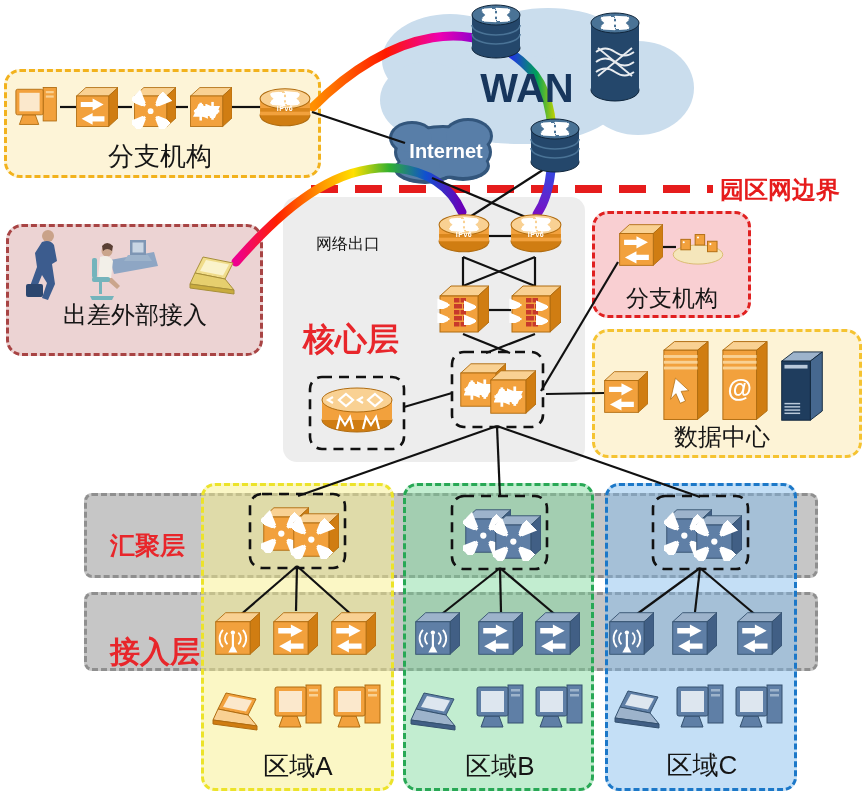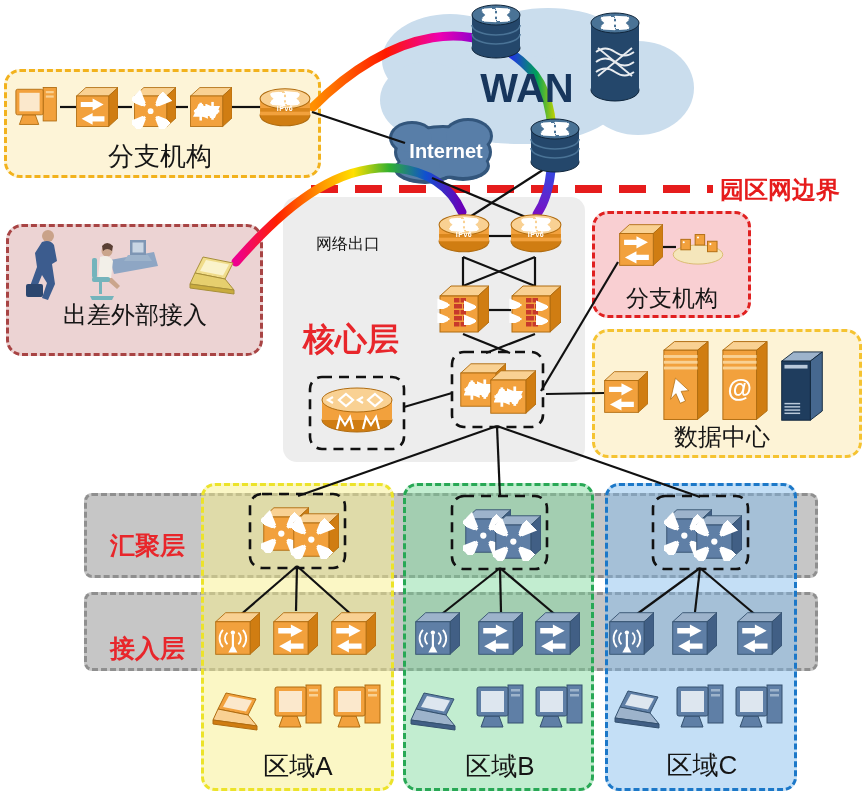--- a/index.html
+++ b/index.html
@@ -635,16 +635,16 @@
 <div class="lbl ctr" style="left:60px;top:139px;width:200px;font-size:26px;">分支机构</div>
 <div class="lbl ctr" style="left:447px;top:66px;width:160px;font-size:40px;font-weight:bold;color:#17365d;">WAN</div>
 <div class="lbl ctr" style="left:398px;top:140px;width:96px;font-size:20px;font-weight:bold;color:#fff;">Internet</div>
 <div class="lbl" style="left:720px;top:174px;font-size:24px;font-weight:bold;color:#e61c1c;font-family:Liberation Mono, monospace;">园区网边界</div>
 <div class="lbl" style="left:316px;top:206px;font-size:16px;margin-top:28px;">网络出口</div>
 <div class="lbl ctr" style="left:597px;top:283px;width:150px;font-size:23px;">分支机构</div>
 <div class="lbl ctr" style="left:30px;top:299px;width:210px;font-size:24px;">出差外部接入</div>
 <div class="lbl red" style="left:303px;top:318px;font-size:32px;">核心层</div>
 <div class="lbl ctr" style="left:627px;top:421px;width:190px;font-size:24px;">数据中心</div>
 <div class="lbl red" style="left:110px;top:529px;font-size:25px;">汇聚层</div>
-<div class="lbl red" style="left:110px;top:632px;font-size:25px;">接入层</div>
+<div class="lbl red" style="left:110px;top:632px;font-size:30px;">接入层</div>
 <div class="lbl ctr" style="left:218px;top:749px;width:160px;font-size:26px;">区域A</div>
 <div class="lbl ctr" style="left:420px;top:749px;width:160px;font-size:26px;">区域B</div>
 <div class="lbl ctr" style="left:622px;top:748px;width:160px;font-size:26px;">区域C</div>
 
 </body></html>

